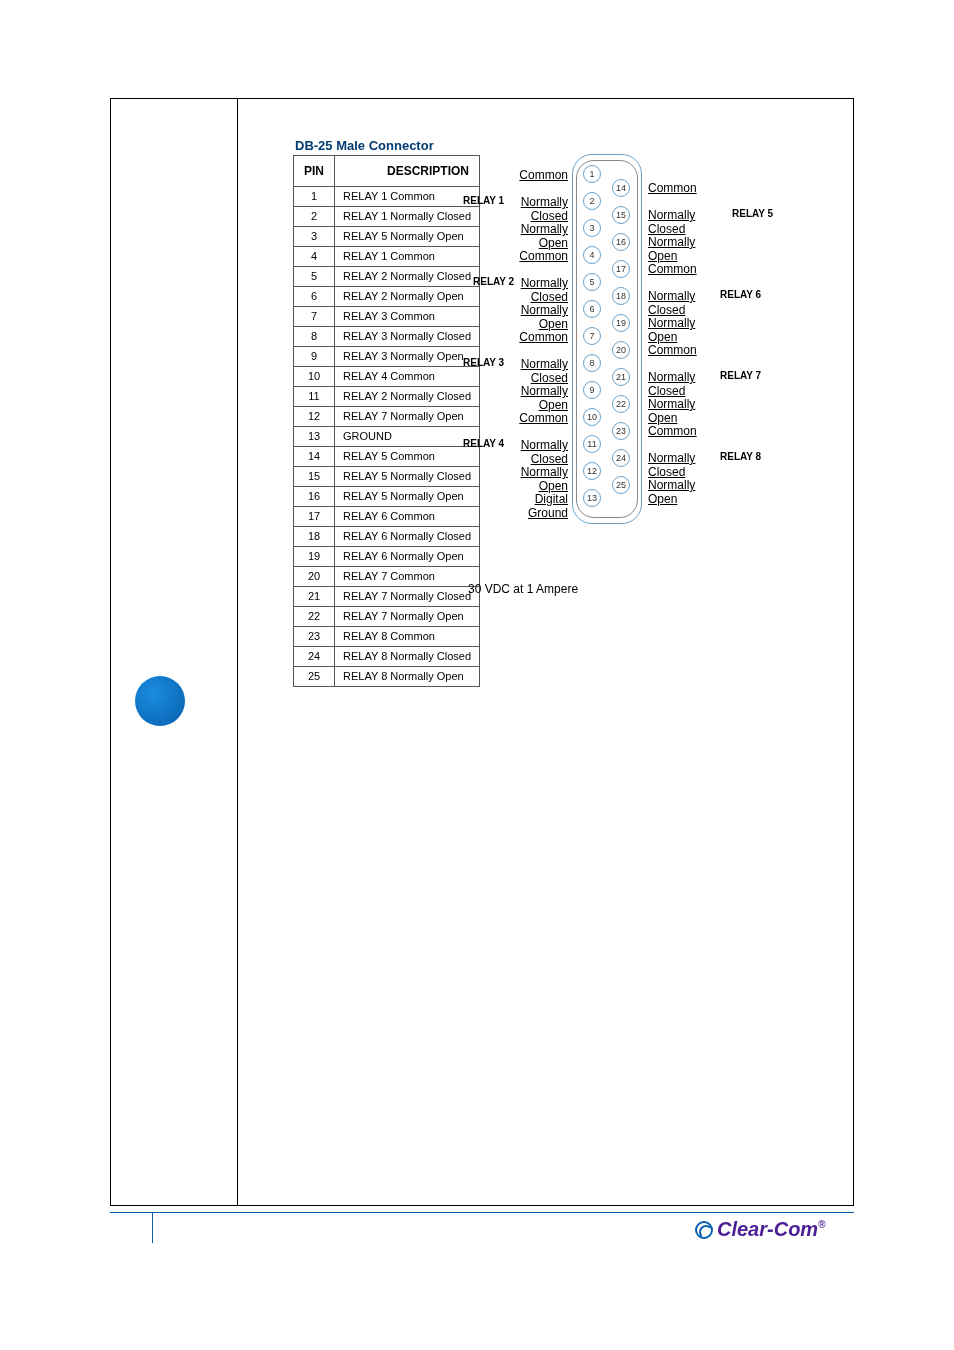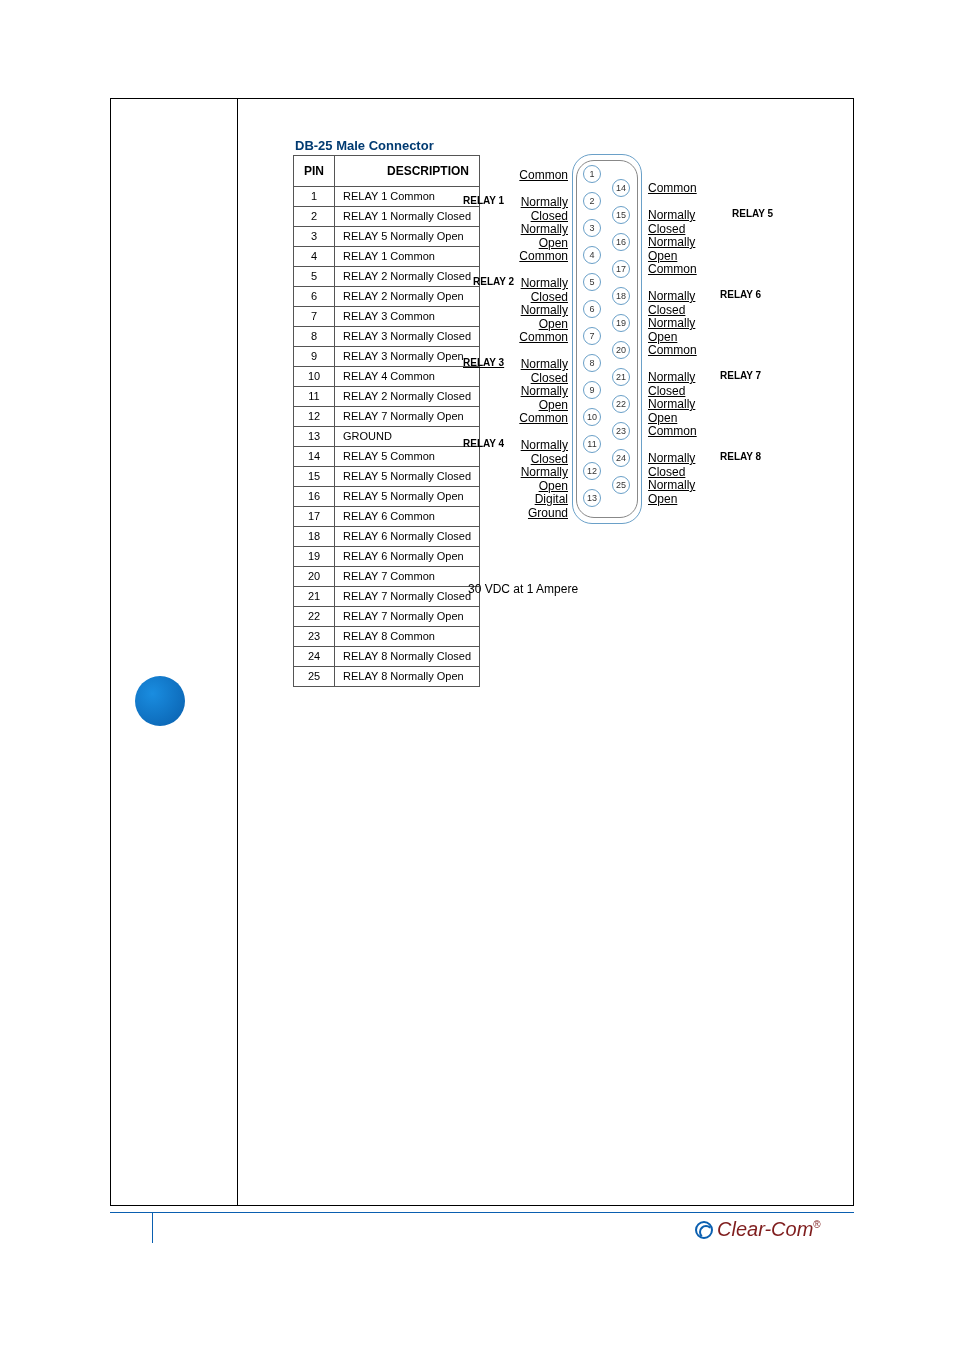--- a/index.html
+++ b/index.html
@@ -21,21 +21,21 @@
   .pin-circle { position: absolute; width: 18px; height: 18px; border: 1px solid #6aa0c8; border-radius: 50%; background: #fff; font-family: 'Trebuchet MS', sans-serif; font-size: 9px; text-align: center; line-height: 17px; color: #333; }
   .conn-shell { position: absolute; left: 572px; top: 154px; width: 70px; height: 370px; border: 1px solid #6aa0c8; border-radius: 20px; background: #fff; }
   .conn-shell-inner { position: absolute; left: 576px; top: 160px; width: 62px; height: 358px; border: 1px solid #888; border-radius: 18px; }
 
   .rating { position: absolute; left: 468px; top: 582px; font-family: 'Trebuchet MS', sans-serif; font-weight: normal; font-size: 12px; }
 
   .blue-circle { position: absolute; left: 135px; top: 676px; width: 50px; height: 50px; border-radius: 50%; background: #0d75c6; background: radial-gradient(circle at 35% 35%, #1a8de0, #085eac); }
 
   .footer-rule { position: absolute; left: 110px; top: 1212px; width: 744px; height: 1px; background: #0a5fb0; }
   .footer-rule-v { position: absolute; left: 152px; top: 1213px; width: 1px; height: 30px; background: #0a5fb0; }
-  .logo { position: absolute; left: 695px; top: 1218px; font-family: 'Trebuchet MS', sans-serif; font-weight: normal; font-style: italic; font-size: 20px; color: #7f1d1d; }
+  .logo { position: absolute; left: 695px; top: 1218px; font-family: 'Trebuchet MS', sans-serif; font-weight: bold; font-style: italic; font-size: 20px; color: #4c1d95; }
   .logo .reg { font-size: 10px; font-style: normal; vertical-align: super; }
   .logo-icon { display: inline-block; width: 18px; height: 18px; border: 2px solid #0a5fb0; border-radius: 50%; position: relative; top: 3px; margin-right: 4px; }
   .logo-icon::before { content: ""; position: absolute; left: 2px; top: 2px; width: 10px; height: 10px; border: 2px solid #0a5fb0; border-radius: 50%; border-right-color: transparent; border-bottom-color: transparent; }
 </style>
 </head>
 <body>
 
 <div class="page-border"></div>
 <div class="vline"></div>
 <div class="left-col"></div>
@@ -164,21 +164,21 @@
     <div class="sig-label" style="left: 498px; top: 303px; width: 70px;">Normally Open</div>
     <div class="sig-label" style="left: 498px; top: 330px; width: 70px;">Common</div>
     <div class="sig-label" style="left: 498px; top: 357px; width: 70px;">Normally Closed</div>
     <div class="sig-label" style="left: 498px; top: 384px; width: 70px;">Normally Open</div>
     <div class="sig-label" style="left: 498px; top: 411px; width: 70px;">Common</div>
     <div class="sig-label" style="left: 498px; top: 438px; width: 70px;">Normally Closed</div>
     <div class="sig-label" style="left: 498px; top: 465px; width: 70px;">Normally Open</div>
     <div class="sig-label" style="left: 498px; top: 492px; width: 70px;">Digital Ground</div>
     <div class="relay-label" style="left: 463px; top: 195px;">RELAY 1</div>
     <div class="relay-label" style="left: 473px; top: 276px;">RELAY 2</div>
-    <div class="relay-label" style="left: 463px; top: 357px; text-decoration: underline;">RELAY 3</div>
+    <div class="relay-label" style="left: 463px; top: 357px;">RELAY 3</div>
     <div class="relay-label" style="left: 463px; top: 438px;">RELAY 4</div>
     <div class="pin-circle" style="left: 583px; top: 165px;">1</div>
     <div class="pin-circle" style="left: 583px; top: 192px;">2</div>
     <div class="pin-circle" style="left: 583px; top: 219px;">3</div>
     <div class="pin-circle" style="left: 583px; top: 246px;">4</div>
     <div class="pin-circle" style="left: 583px; top: 273px;">5</div>
     <div class="pin-circle" style="left: 583px; top: 300px;">6</div>
     <div class="pin-circle" style="left: 583px; top: 327px;">7</div>
     <div class="pin-circle" style="left: 583px; top: 354px;">8</div>
     <div class="pin-circle" style="left: 583px; top: 381px;">9</div>

